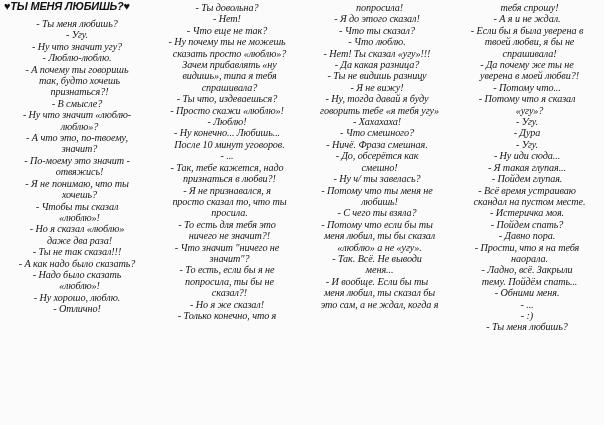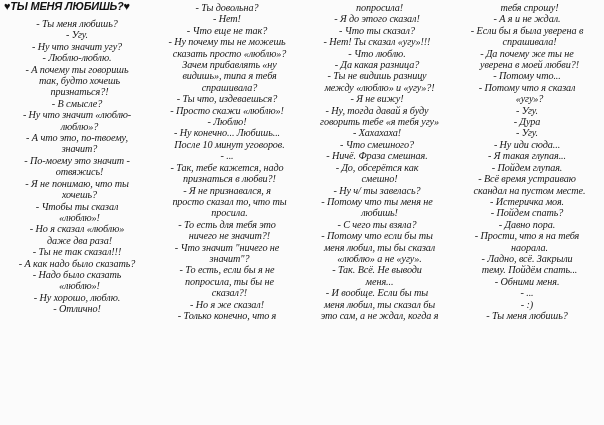--- a/index.html
+++ b/index.html
@@ -133,25 +133,24 @@
           <li class="cont">сказал?!</li>
           <li class="dash">- Но я же сказал!</li>
           <li class="dash">- Только конечно, что я</li>
         </ul>
     </div>
     <div class="col">
       <ul class="lines">
           <li class="cont">попросила!</li>
           <li class="dash">- Я до этого сказал!</li>
           <li class="dash">- Что ты сказал?</li>
+          <li class="dash">- Что люблю.</li>
           <li class="dash">- Нет! Ты сказал «угу»!!!</li>
-          <li class="dash">- Что люблю.</li>
           <li class="dash">- Да какая разница?</li>
           <li class="dash">- Ты не видишь разницу</li>
-          <li class="cont">между «люблю» и «угу»?!</li>
           <li class="dash">- Я не вижу!</li>
           <li class="dash">- Ну, тогда давай я буду</li>
           <li class="cont">говорить тебе «я тебя угу»</li>
           <li class="dash">- Хахахаха!</li>
           <li class="dash">- Что смешного?</li>
           <li class="dash">- Ничё. Фраза смешная.</li>
           <li class="dash">- До, обсерётся как</li>
           <li class="cont">смешно!</li>
           <li class="dash">- Ну ч/ ты завелась?</li>
           <li class="dash">- Потому что ты меня не</li>
@@ -165,20 +164,21 @@
           <li class="dash">- И вообще. Если бы ты</li>
           <li class="cont">меня любил, ты сказал бы</li>
           <li class="cont">это сам, а не ждал, когда я</li>
         </ul>
     </div>
     <div class="col">
       <ul class="lines">
           <li class="cont">тебя спрошу!</li>
           <li class="dash">- А я и не ждал.</li>
           <li class="dash">- Если бы я была уверена в</li>
+          <li class="cont">твоей любви, я бы не</li>
           <li class="cont">спрашивала!</li>
           <li class="dash">- Да почему же ты не</li>
           <li class="cont">уверена в моей любви?!</li>
           <li class="dash">- Потому что...</li>
           <li class="dash">- Потому что я сказал</li>
           <li class="cont">«угу»?</li>
           <li class="dash">- Угу.</li>
           <li class="dash">- Дура</li>
           <li class="dash">- Угу.</li>
           <li class="dash">- Ну иди сюда...</li>

